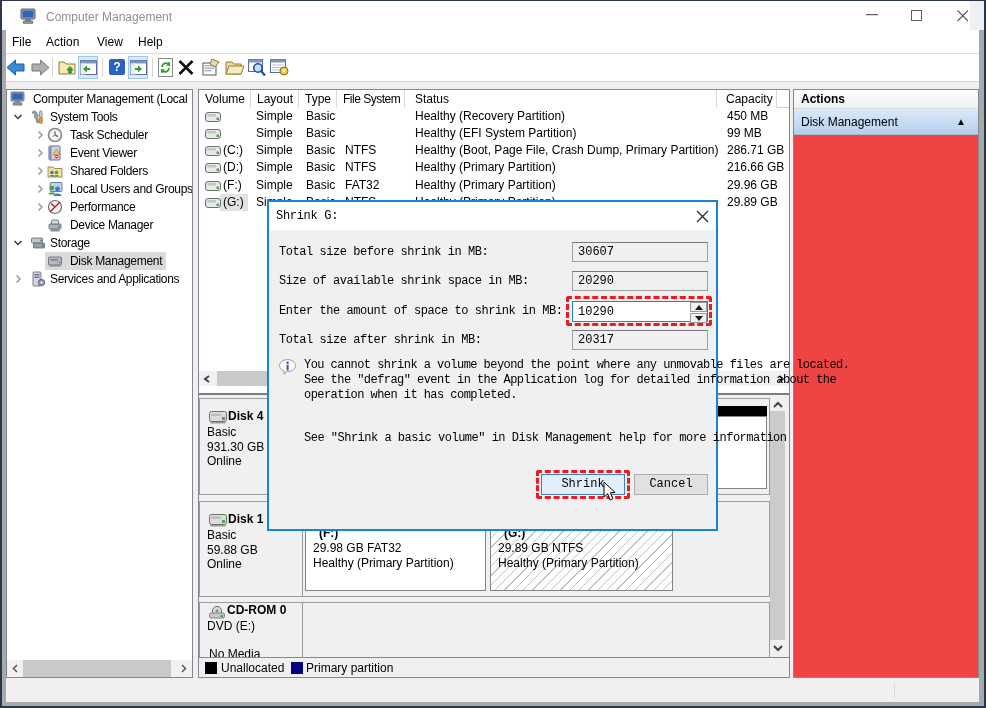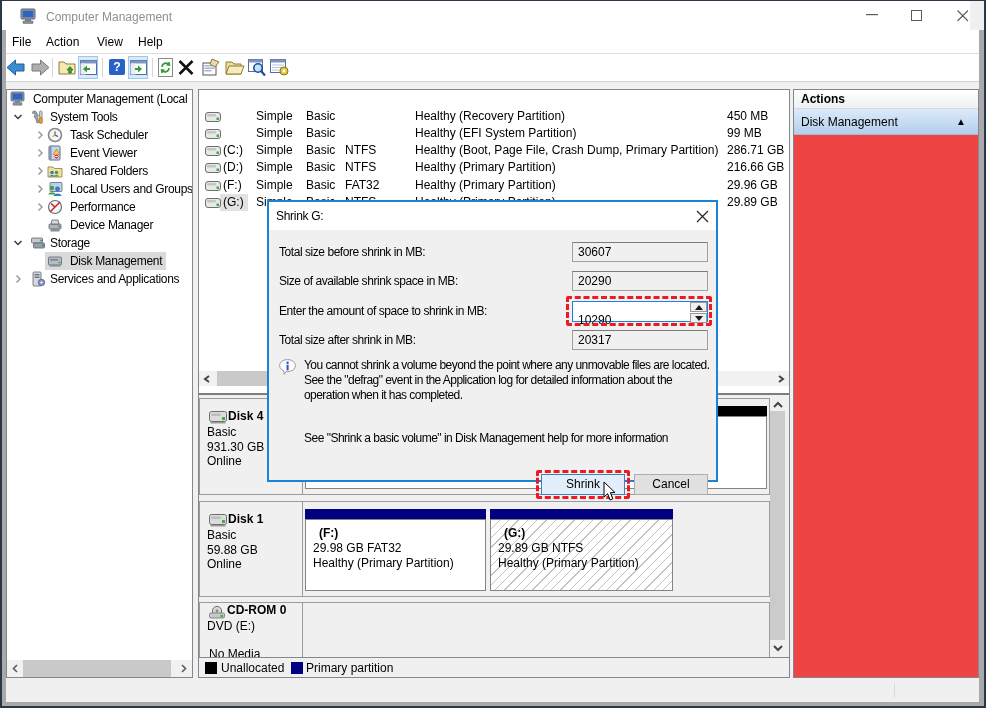--- a/index.html
+++ b/index.html
@@ -43,21 +43,21 @@
 .diskrow { position:absolute; left:0; background:#f0f0f0; border:1px solid #9b9b9b; }
 .dlabel { position:absolute; left:0; top:0; bottom:0; width:103px; border-right:1px solid #9b9b9b; background:#f0f0f0; }
 .pstrip { position:absolute; height:10px; }
 .pbox { position:absolute; background:#fff; border:1px solid #848484; }
 .ptext { position:absolute; left:7px; white-space:nowrap; }
 
 #acthead { position:absolute; left:0; top:0; width:184px; height:19px; background:linear-gradient(#ffffff,#eef0f2); border-bottom:1px solid #d5d9de; font-weight:bold; line-height:19px; padding-left:7px; }
 #actdm { position:absolute; left:0; top:19px; width:184px; height:26px; background:linear-gradient(#dceafa,#b3cfeb); border-bottom:1px solid #a3bad2; line-height:26px; padding-left:7px; }
 #actmore { position:absolute; left:0; top:45px; width:184px; height:26px; line-height:26px; padding-left:31px; }
 
-#dlg { left:267px; top:200px; width:451px; height:282px; background:#f0f0f0; border:2px solid #1883d7; }
+#dlg { left:267px; top:200px; width:451px; height:331px; background:#f0f0f0; border:2px solid #1883d7;font-family:Liberation Mono, monospace; }
 #dlgtitle { position:absolute; left:0; top:0; width:447px; height:28px; background:#fff; }
 .dfield { position:absolute; left:303px; width:136px; height:20px; background:#f0f0f0; border:1px solid #a0a0a0; border-top-color:#7b7b7b; padding:2px 0 0 5px; }
 .dlabelt { position:absolute; left:10px; white-space:nowrap; letter-spacing:-0.45px; }
 .reddash { position:absolute; border:3px dashed #ec1b23; border-radius:3px; }
 </style>
 </head>
 <body>
 <div class="abs" id="contentbg"></div>
 <div class="abs" id="titlebar">
   <svg class="abs" style="left:18px;top:6px" width="18" height="18" viewBox="0 0 18 18">
@@ -292,20 +292,28 @@
         <path d="M6 1 L2.5 4.5 L6 8" stroke="#5c5c5c" stroke-width="1.6" fill="none"></path>
       </svg>
     <div class="abs" style="left:16px;top:0;width:148px;height:17px;background:#c9c9c9"></div>
     <svg class="abs" style="left:172px;top:4px" width="9" height="9" viewBox="0 0 9 9">
         <path d="M3 1 L6.5 4.5 L3 8" stroke="#5c5c5c" stroke-width="1.6" fill="none"></path>
       </svg>
   </div>
 </div>
 <div class="abs" id="mainpanel">
 
+  <div class="abs" style="left:0;top:0;width:590px;height:18px;border-bottom:1px solid #cfcfcf">
+    <div class="hcell" style="left:0;width:52px">Volume</div>
+    <div class="hcell" style="left:52px;width:48px">Layout</div>
+    <div class="hcell" style="left:100px;width:38px">Type</div>
+    <div class="hcell" style="left:138px;width:68px;letter-spacing:-0.5px">File System</div>
+    <div class="hcell" style="left:206px;width:312px;padding-left:10px">Status</div>
+    <div class="hcell" style="left:518px;width:60px;padding-left:9px">Capacity</div>
+  </div>
 
   <div class="lrow" style="top:18px">
     <svg class="lc" style="left:6px;top:4px" width="16" height="10" viewBox="0 0 16 10">
         <rect x="0.5" y="0.5" width="15" height="9" rx="2.5" fill="#e8e8e8" stroke="#6e6e6e"></rect>
         <rect x="2" y="2" width="9" height="2.4" rx="1.2" fill="#c4c4c4"></rect>
         <rect x="11.5" y="5.5" width="2.5" height="2.5" fill="#3fae3f"></rect>
       </svg>
     <span class="lc" style="left:57px">Simple</span>
       <span class="lc" style="left:107px">Basic</span>
       <span class="lc" style="left:216px">Healthy (Recovery Partition)</span>
@@ -474,21 +482,21 @@
     <div class="abs" style="left:7px;top:7px;letter-spacing:-0.3px">Shrink G:</div>
     <svg class="abs" style="left:427px;top:8px" width="13" height="13" viewBox="0 0 13 13">
         <path d="M1 1 L12 12 M12 1 L1 12" stroke="#2b2b2b" stroke-width="1.3"></path>
       </svg>
   </div>
   <div class="dlabelt" style="top:43px">Total size before shrink in MB:</div>
   <div class="dfield" style="top:40px">30607</div>
   <div class="dlabelt" style="top:72px">Size of available shrink space in MB:</div>
   <div class="dfield" style="top:69px">20290</div>
   <div class="dlabelt" style="top:102px">Enter the amount of space to shrink in MB:</div>
-  <div class="abs" style="left:303px;top:99px;width:136px;height:21px;background:#fff;border:1px solid #1883d7;padding:11px 0 0 5px">10290</div>
+  <div class="abs" style="left:303px;top:99px;width:136px;height:21px;background:#fff;border:1px solid #1883d7;padding:3px 0 0 5px">10290</div>
   <div class="abs" style="left:421px;top:99.5px;width:17px;height:10px;background:#f1f1f1;border:1px solid #9a9a9a">
     <svg class="abs" style="left:3.5px;top:2px" width="8" height="5" viewBox="0 0 8 5">
         <path d="M0 5 L4 0 L8 5 Z" fill="#1b1b1b"></path>
       </svg>
   </div>
   <div class="abs" style="left:421px;top:110.5px;width:17px;height:10px;background:#f1f1f1;border:1px solid #9a9a9a">
     <svg class="abs" style="left:3.5px;top:2px" width="8" height="5" viewBox="0 0 8 5">
         <path d="M0 0 L4 5 L8 0 Z" fill="#1b1b1b"></path>
       </svg>
   </div>

